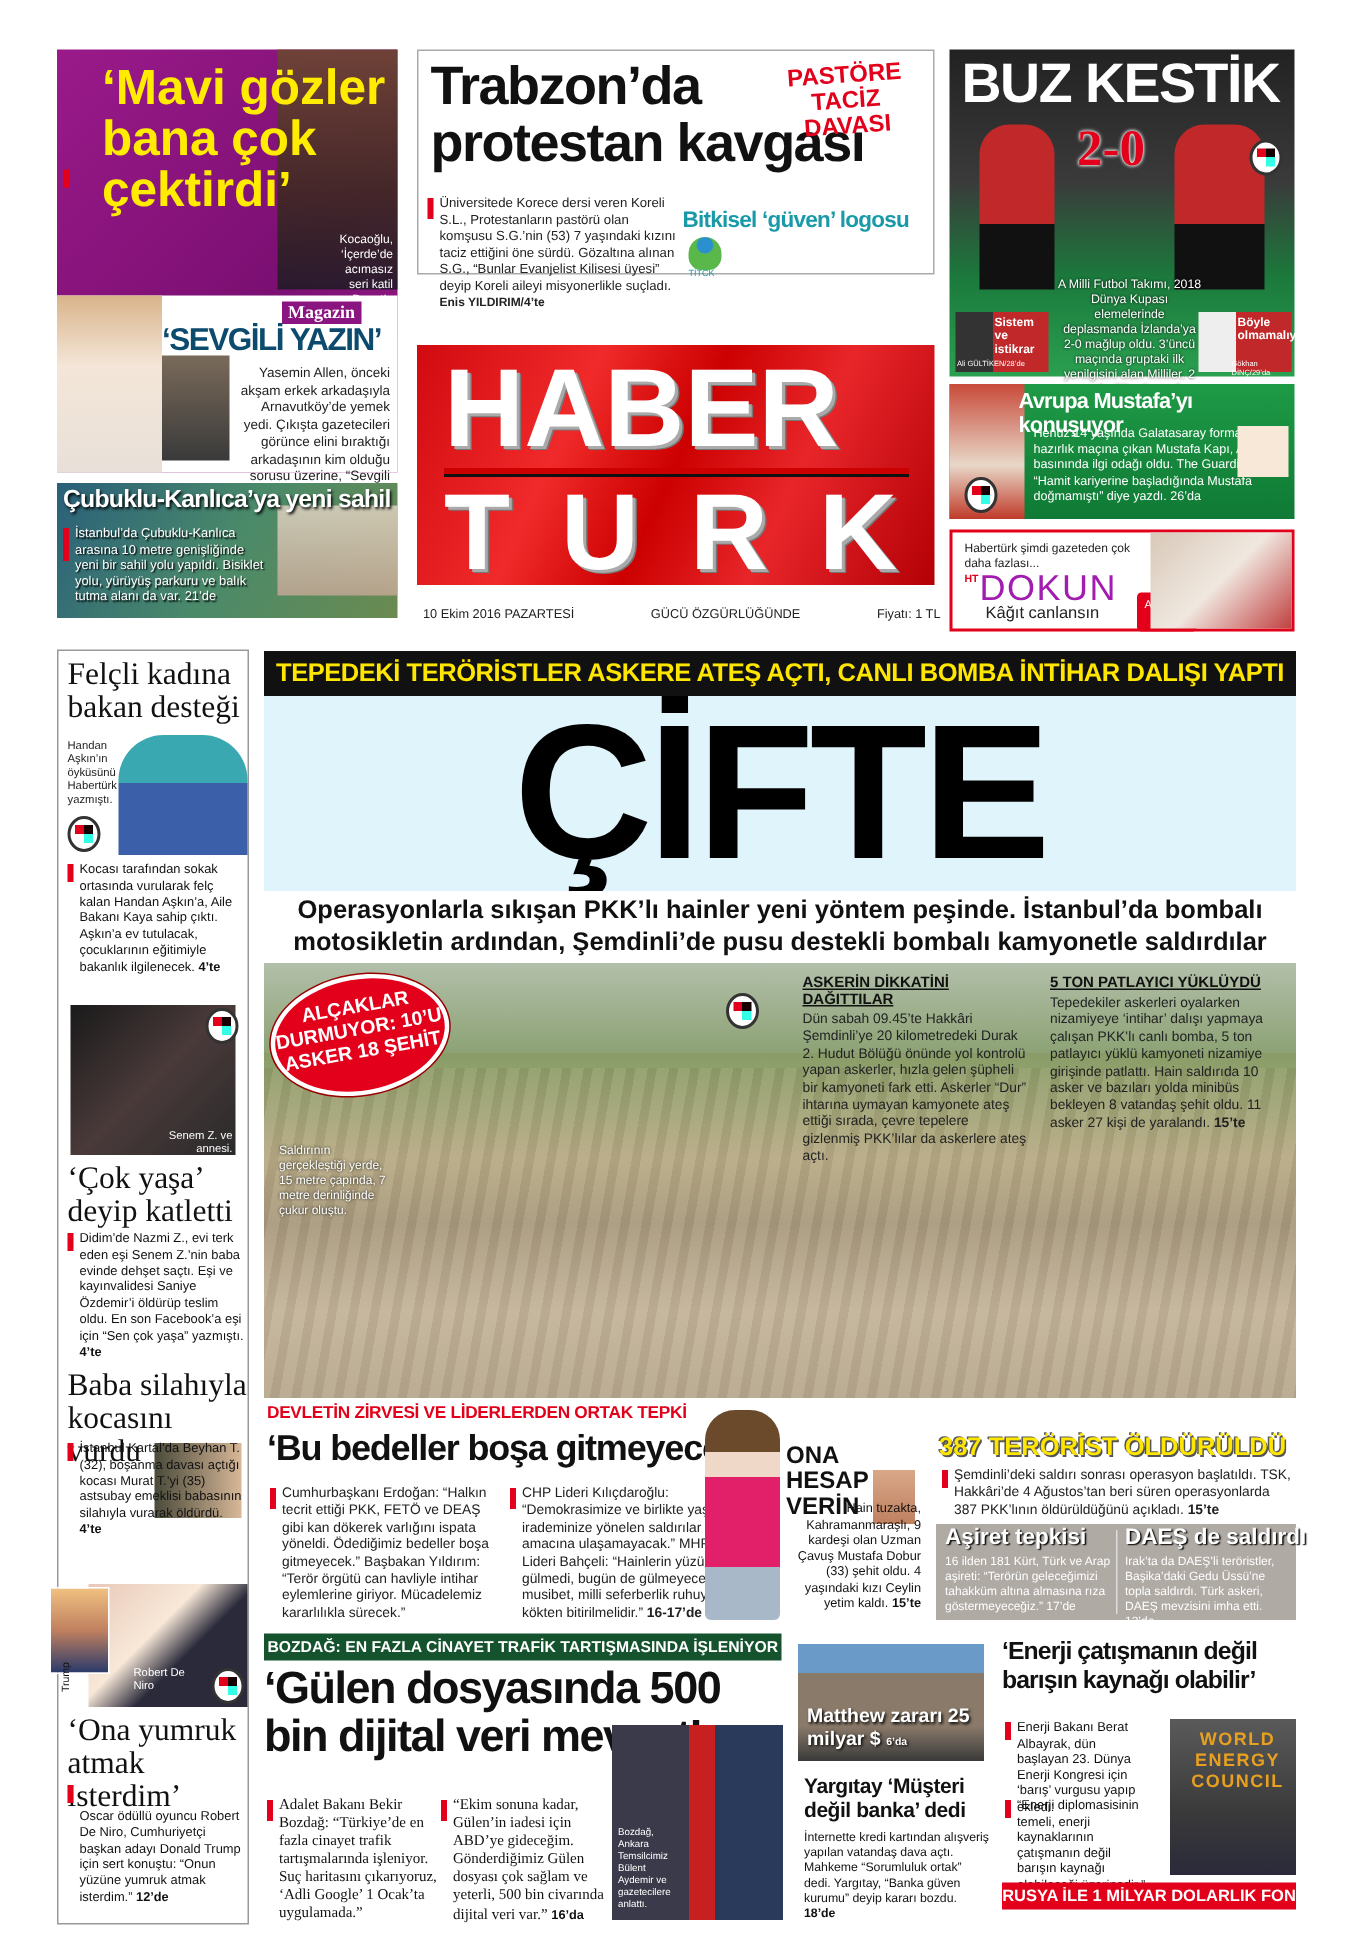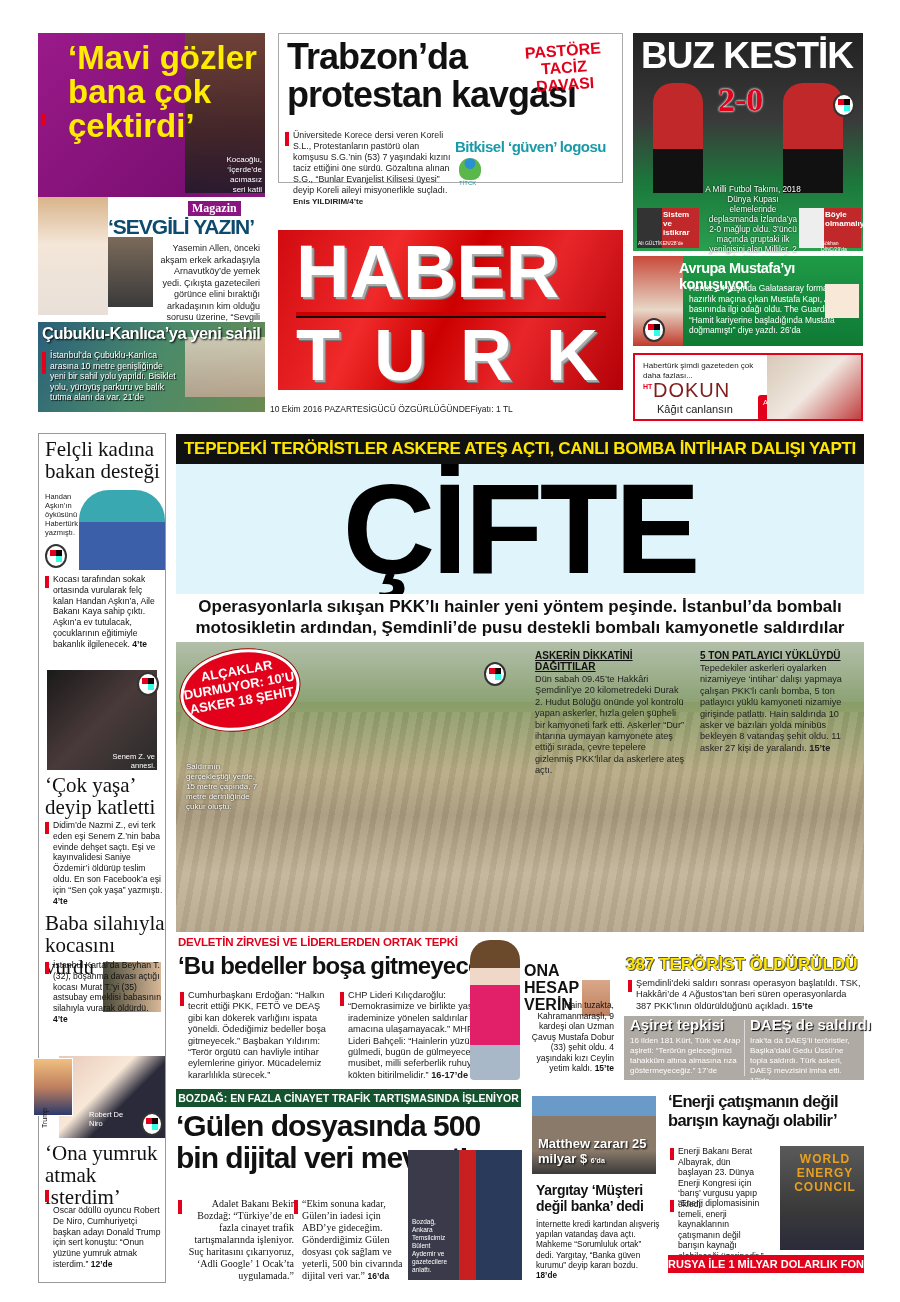--- a/index.html
+++ b/index.html
@@ -20,21 +20,21 @@
   #mag .h { color: #ffec00; font-size: 33px; line-height: 34px; font-weight: bold; }
   #mag .body { color: #fff; font-size: 9.5px; line-height: 12px; }
   #sevgili { left: 38px; top: 197px; width: 227px; height: 118px; background: #fff; }
   #cubuklu { left: 38px; top: 322px; width: 227px; height: 90px; background: linear-gradient(120deg,#2a5f7a,#4a8a6a 50%,#6b8a50); padding-left: 15px; }
 
   
   #trab { left: 278px; top: 33px; width: 345px; height: 150px; border: 1px solid #aaa; }
   
   #logo { left: 278px; top: 230px; width: 345px; height: 160px; background: linear-gradient(115deg,#d10a10,#f02a2a 30%,#c00,#e8262a 70%,#b30006); }
   #logo .l { color: #fff; font-family: "Liberation Sans", sans-serif; font-weight: 900; text-shadow: 2px 2px 0 #aaa, 3px 3px 0 #777; }
-  #dateline { left: 270px; top: 404px; width: 345px; font-size: 8.5px; color: #222; display: flex; }
+  #dateline { left: 282px; top: 404px; width: 345px; font-size: 8.5px; color: #222; display: flex; justify-content: space-between; }
 
   
   #buz { left: 633px; top: 33px; width: 230px; height: 218px; background: linear-gradient(#222 0,#3a3a3a 40%,#1b7a3c 70%,#2aa050); }
   #avrupa { left: 633px; top: 256px; width: 230px; height: 90px; background: linear-gradient(#1e9a46,#0f7a35); }
   #dokun { left: 633px; top: 353px; width: 230px; height: 68px; border: 2px solid #e2001a; }
 
   
   #kicker { left: 176px; top: 434px; width: 688px; height: 30px; background: #111; color: #ffe600; font-weight: bold; font-size: 17px; line-height: 30px; text-align: center; letter-spacing: -0.3px; }
   #cifte { left: 176px; top: 464px; width: 688px; height: 130px; background: #dff4fb; text-align: center; font-weight: 900; font-size: 128px; line-height: 130px; color: #000; letter-spacing: -3px; overflow: hidden; }
   #sub { left: 176px; top: 596px; width: 688px; font-size: 17px; line-height: 21px; text-align: center; font-weight: bold; color: #111; }
@@ -126,21 +126,21 @@
   <div class="abs" style="left:0;top:0;width:50px;height:90px;background:linear-gradient(#c84a3a,#e8d8c8 60%,#c03a2a);"></div>
   <div class="badge" style="left:10px;top:62px;"></div>
   <div class="abs" style="left:46px;top:4px;color:#fff;font-weight:bold;font-size:14.5px;letter-spacing:-0.5px;">Avrupa Mustafa’yı konuşuyor</div>
   <div class="abs" style="left:56px;top:27px;width:170px;color:#fff;font-size:8.4px;line-height:10.6px;">Henüz 14 yaşında Galatasaray formasıyla hazırlık maçına çıkan Mustafa Kapı, Avrupa basınında ilgi odağı oldu. The Guardian, “Hamit kariyerine başladığında Mustafa doğmamıştı” diye yazdı. 26’da</div>
   <div class="abs" style="left:192px;top:28px;width:34px;height:34px;background:#f8e8d8;"></div>
 </div>
 
 <div id="dokun" class="abs">
   <div class="abs" style="left:8px;top:6px;width:118px;font-size:8px;line-height:10px;color:#222;">Habertürk şimdi gazeteden çok daha fazlası...</div>
   <div class="abs" style="left:8px;top:28px;color:#e2001a;font-size:7px;font-weight:bold;line-height:7px;width:8px;">HT</div>
-  <div class="abs" style="left:18px;top:24px;font-size:20px;letter-spacing:1px;color:#7f1d1d;text-align:center;">DOKUN</div>
+  <div class="abs" style="left:18px;top:24px;font-size:24px;letter-spacing:1px;color:#a21caf;text-align:center;">DOKUN</div>
   <div class="abs" style="left:22px;top:48px;font-size:11px;color:#222;">Kâğıt canlansın</div>
   <div class="abs" style="left:123px;top:40px;width:40px;height:26px;background:#e2001a;color:#fff;font-size:7.5px;line-height:9px;text-align:center;padding-top:3px;border-radius:3px;">Ayrıntılar 2’de</div>
   <div class="abs" style="left:132px;top:0;width:94px;height:64px;background:linear-gradient(135deg,#d8c8b8,#f0e8e0 50%,#c04040);"></div>
 </div>
 
 <div id="kicker" class="abs">TEPEDEKİ TERÖRİSTLER ASKERE ATEŞ AÇTI, CANLI BOMBA İNTİHAR DALIŞI YAPTI</div>
 <div id="cifte" class="abs">ÇİFTE TUZAK</div>
 <div id="sub" class="abs">Operasyonlarla sıkışan PKK’lı hainler yeni yöntem peşinde. İstanbul’da bombalı motosikletin ardından, Şemdinli’de pusu destekli bombalı kamyonetle saldırdılar</div>
 
 <div id="photo" class="abs">
@@ -231,21 +231,21 @@
     <span>Oscar ödüllü oyuncu Robert De Niro, Cumhuriyetçi başkan adayı Donald Trump için sert konuştu: “Onun yüzüne yumruk atmak isterdim.”</span>
     <b class="ref">12’de</b>
   </div>
 </div>
 
 <div id="bozdag-kicker" class="abs">BOZDAĞ: EN FAZLA CİNAYET TRAFİK TARTIŞMASINDA İŞLENİYOR</div>
 <div class="abs" style="left:176px;top:1110px;width:350px;font-weight:bold;font-size:30px;line-height:32px;letter-spacing:-1px;">‘Gülen dosyasında 500 bin dijital veri mevcut’</div>
 <div class="abs" style="left:408px;top:1150px;width:114px;height:130px;background:linear-gradient(90deg,#3a3a4a 0 45%,#c82020 45% 60%,#2a3a5a 60%);"></div>
 <div class="abs" style="left:412px;top:1218px;width:40px;color:#fff;font-size:6.5px;line-height:8px;">Bozdağ, Ankara Temsilcimiz Bülent Aydemir ve gazetecilere anlattı.</div>
 <span class="abs bar" style="left:178px;top:1200px;height:14px;"></span>
-<div class="abs serif" style="left:186px;top:1198px;width:108px;font-size:10px;line-height:12px;text-align:right;">Adalet Bakanı Bekir Bozdağ: “Türkiye’de en fazla cinayet trafik tartışmalarında işleniyor. Suç haritasını çıkarıyoruz, ‘Adli Google’ 1 Ocak’ta uygulamada.”</div>
+<div class="abs serif" style="left:186px;top:1198px;width:108px;font-size:10px;line-height:12px;">Adalet Bakanı Bekir Bozdağ: “Türkiye’de en fazla cinayet trafik tartışmalarında işleniyor. Suç haritasını çıkarıyoruz, ‘Adli Google’ 1 Ocak’ta uygulamada.”</div>
 <span class="abs bar" style="left:294px;top:1200px;height:14px;"></span>
 <div class="abs serif" style="left:302px;top:1198px;width:108px;font-size:10px;line-height:12px;">
   <span>“Ekim sonuna kadar, Gülen’in iadesi için ABD’ye gideceğim. Gönderdiğimiz Gülen dosyası çok sağlam ve yeterli, 500 bin civarında dijital veri var.”</span>
   <b style="font-family:'Liberation Sans',sans-serif;font-size:8.5px;">16’da</b>
 </div>
 
 <div class="abs" style="left:532px;top:1096px;width:124px;height:78px;background:linear-gradient(#6a9ac8 0 25%,#8a7a6a 25% 70%,#3a3a3a);"></div>
 <div class="abs" style="left:538px;top:1136px;width:120px;color:#fff;font-weight:bold;font-size:13px;line-height:15px;text-shadow:1px 1px 2px #000;">
   <span>Matthew zararı 25 milyar $</span>
   <span style="font-size:7px;">6’da</span>

